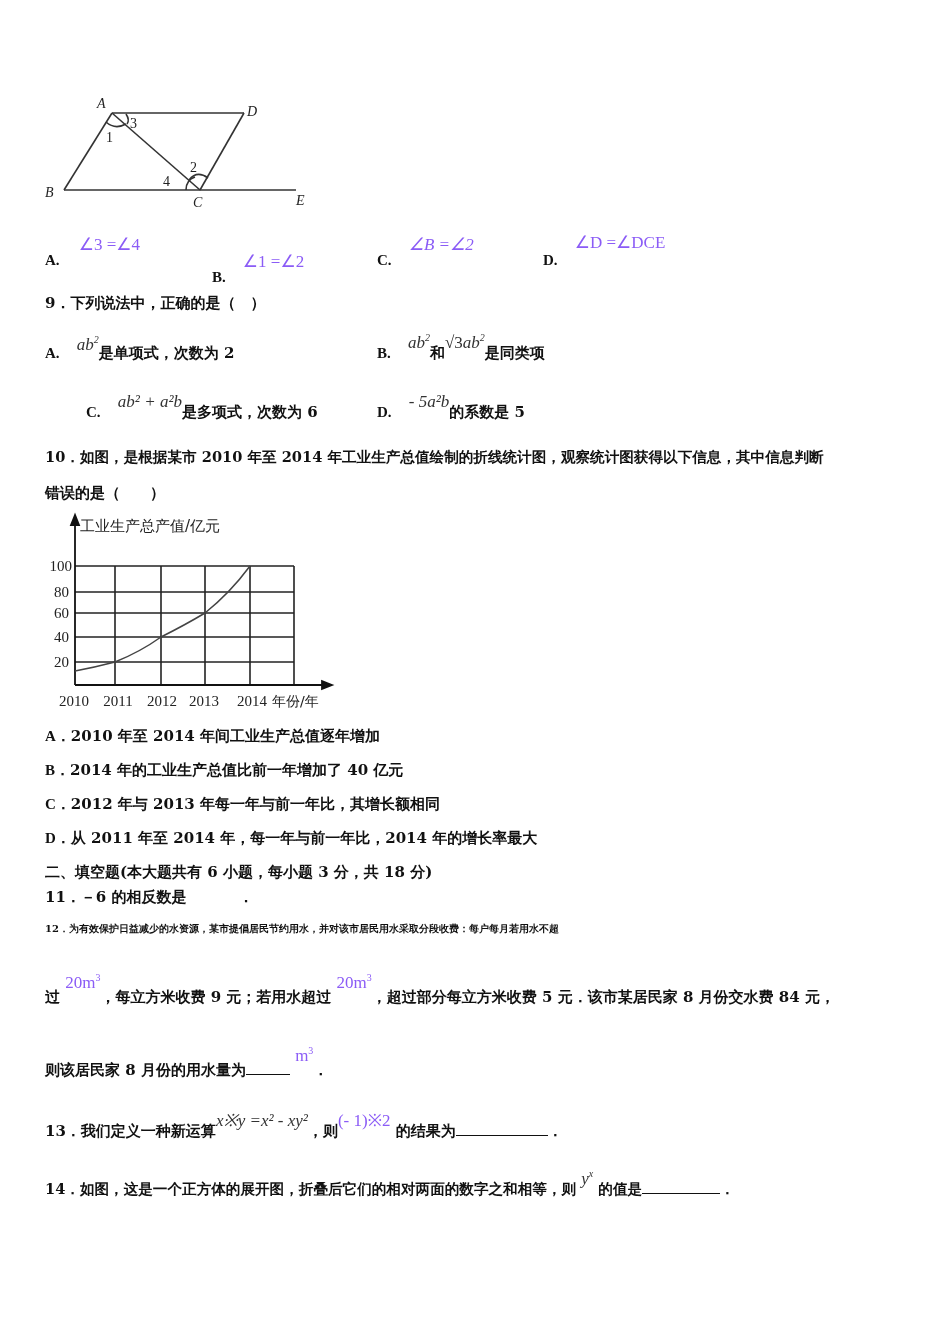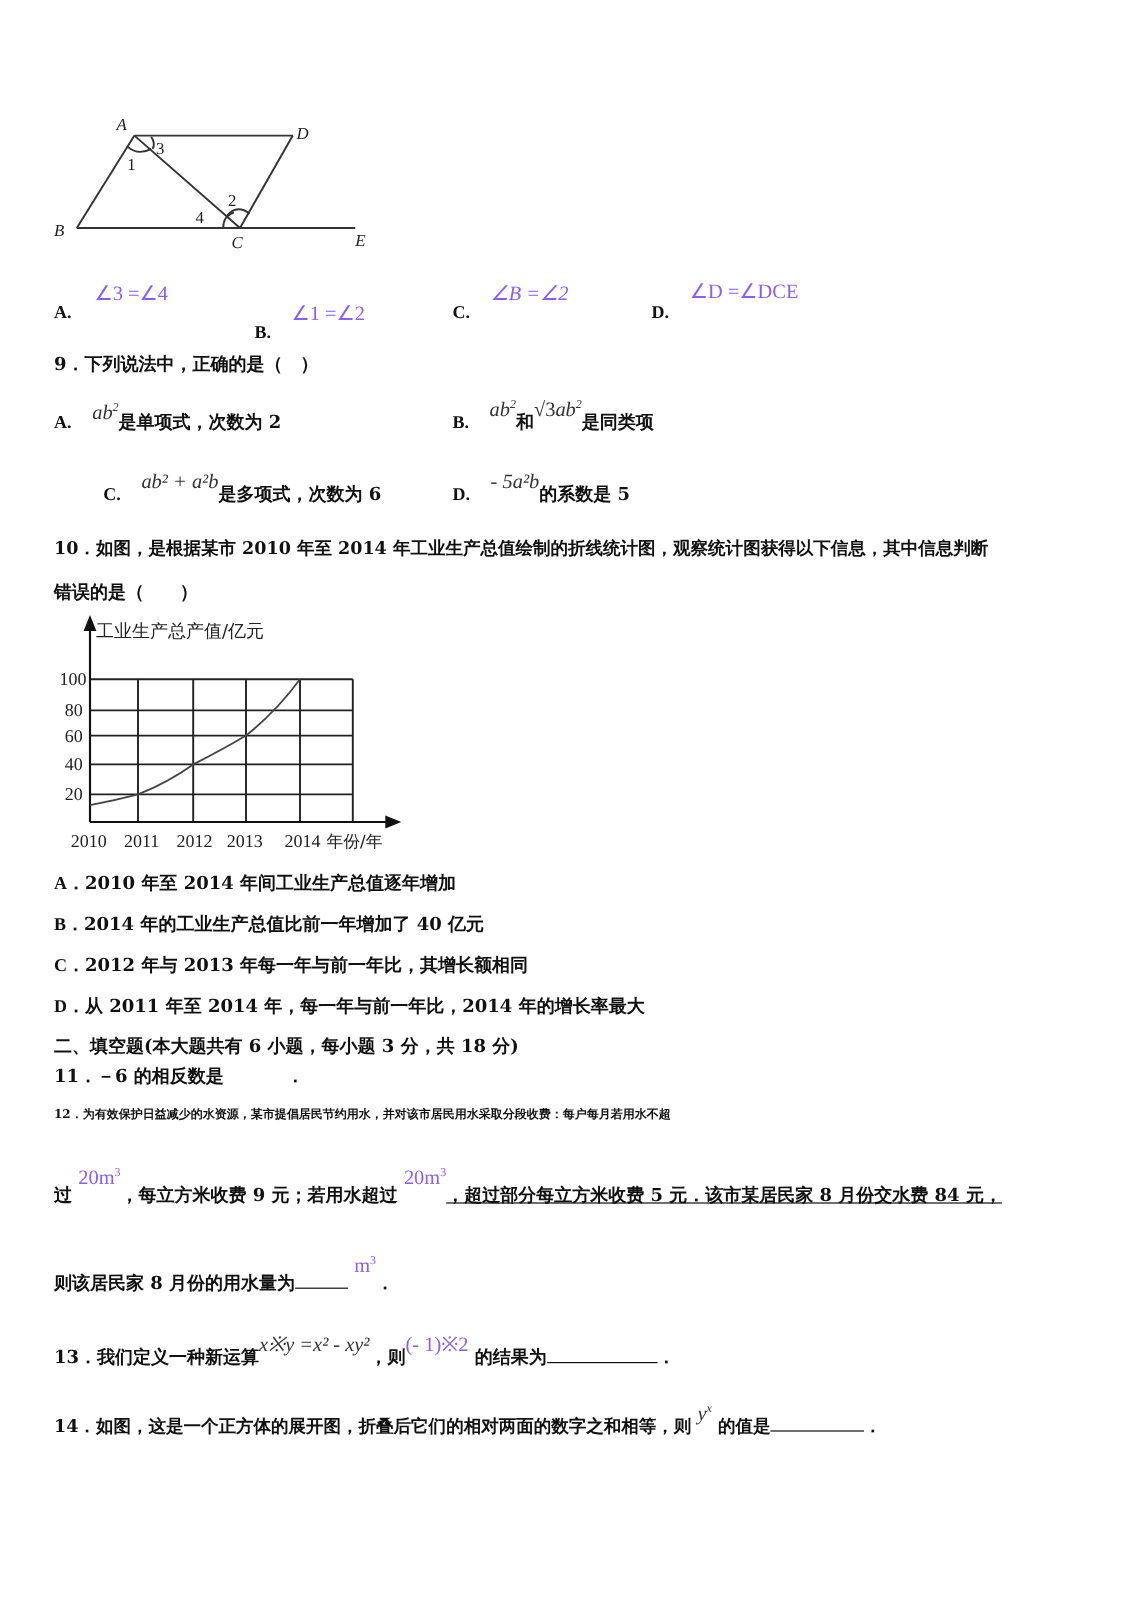--- a/index.html
+++ b/index.html
@@ -142,21 +142,21 @@
 <div class="abs q" style="left:45px; top:863px;">二、填空题(本大题共有 6 小题，每小题 3 分，共 18 分)</div>
 
 <div class="abs q" style="left:45px; top:888px;">
   <span>11．－6 的相反数是</span><span style="display:inline-block; width:52px;"></span><span>．</span>
 </div>
 
 <div class="abs q" style="left:45px; top:922px; font-size:10px;">12．为有效保护日益减少的水资源，某市提倡居民节约用水，并对该市居民用水采取分段收费：每户每月若用水不超</div>
 <div class="abs q" style="left:45px; top:972px;">
   <span style="position:relative; top:14px;">过</span>
   <span class="math-up"><span>20m</span><sup>3</sup></span><span style="position:relative; top:14px;">，每立方米收费 9 元；若用水超过</span>
-  <span class="math-up"><span>20m</span><sup>3</sup></span><span style="position:relative; top:14px;text-decoration:underline;">，超过部分每立方米收费 5 元．该市某居民家 8 月份交水费 84 元，</span>
+  <span class="math-up"><span>20m</span><sup>3</sup></span><span style="position:relative; top:14px;">，超过部分每立方米收费 5 元．该市某居民家 8 月份交水费 84 元，</span>
 </div>
 <div class="abs q" style="left:45px; top:1045px;">
   <span style="position:relative; top:14px;">则该居民家 8 月份的用水量为</span><span class="blank" style="width:44px; position:relative; top:14px;"></span>
   <span class="math-up"><span>m</span><sup>3</sup></span><span style="position:relative; top:14px;">．</span>
 </div>
 
 <div class="abs q" style="left:45px; top:1108px;">
   <span style="position:relative; top:10px;">13．我们定义一种新运算</span><span class="math">x※y =x² - xy²</span><span style="position:relative; top:10px;">，则</span><span class="math-up">(- 1)※2</span>
   <span style="position:relative; top:10px;">的结果为</span><span class="blank" style="width:92px; position:relative; top:10px;"></span><span style="position:relative; top:10px;">．</span>
 </div>

